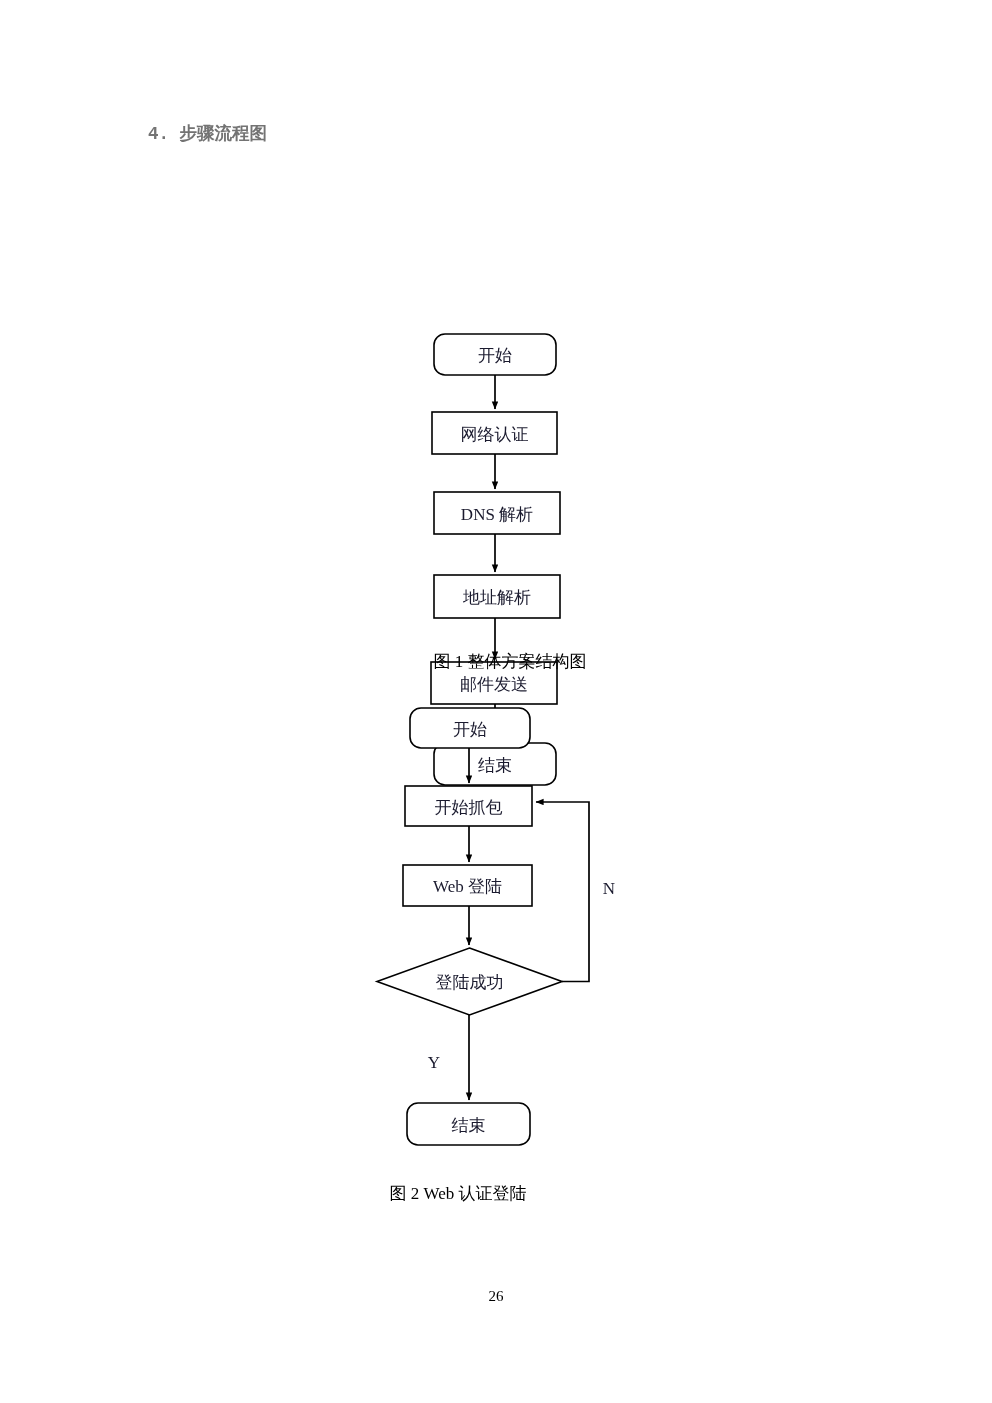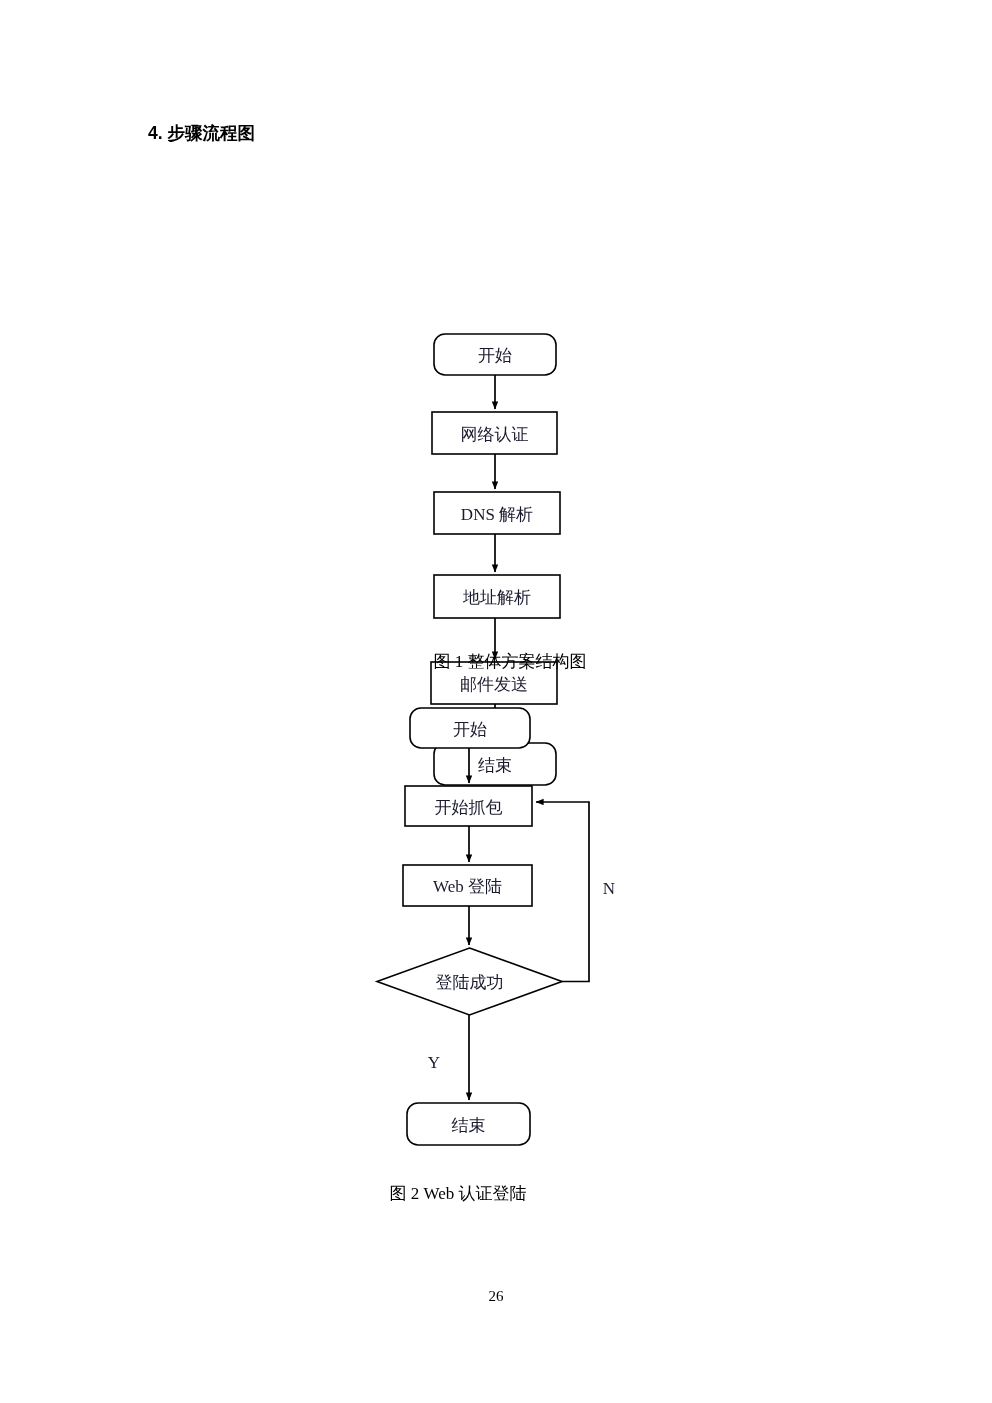--- a/index.html
+++ b/index.html
@@ -19,25 +19,25 @@
     position: absolute;
     left: 0; top: 0;
     width: 992px;
     height: 1403px;
     background: #ffffff;
   }
   .section-heading {
     position: absolute;
     left: 148px;
     top: 121px;
-    font-family: Liberation Sans, sans-serif;
+    font-family: Liberation Mono, monospace;
     font-size: 17.5px;
     font-weight: bold;
     letter-spacing: 0px;
-    color: #000000;
+    color: #737373;
     white-space: nowrap;
   }
   .figure-caption {
     position: absolute;
     font-family: "Liberation Serif", "DejaVu Serif", serif;
     font-size: 17px;
     color: #000000;
     white-space: nowrap;
     text-align: center;
   }

